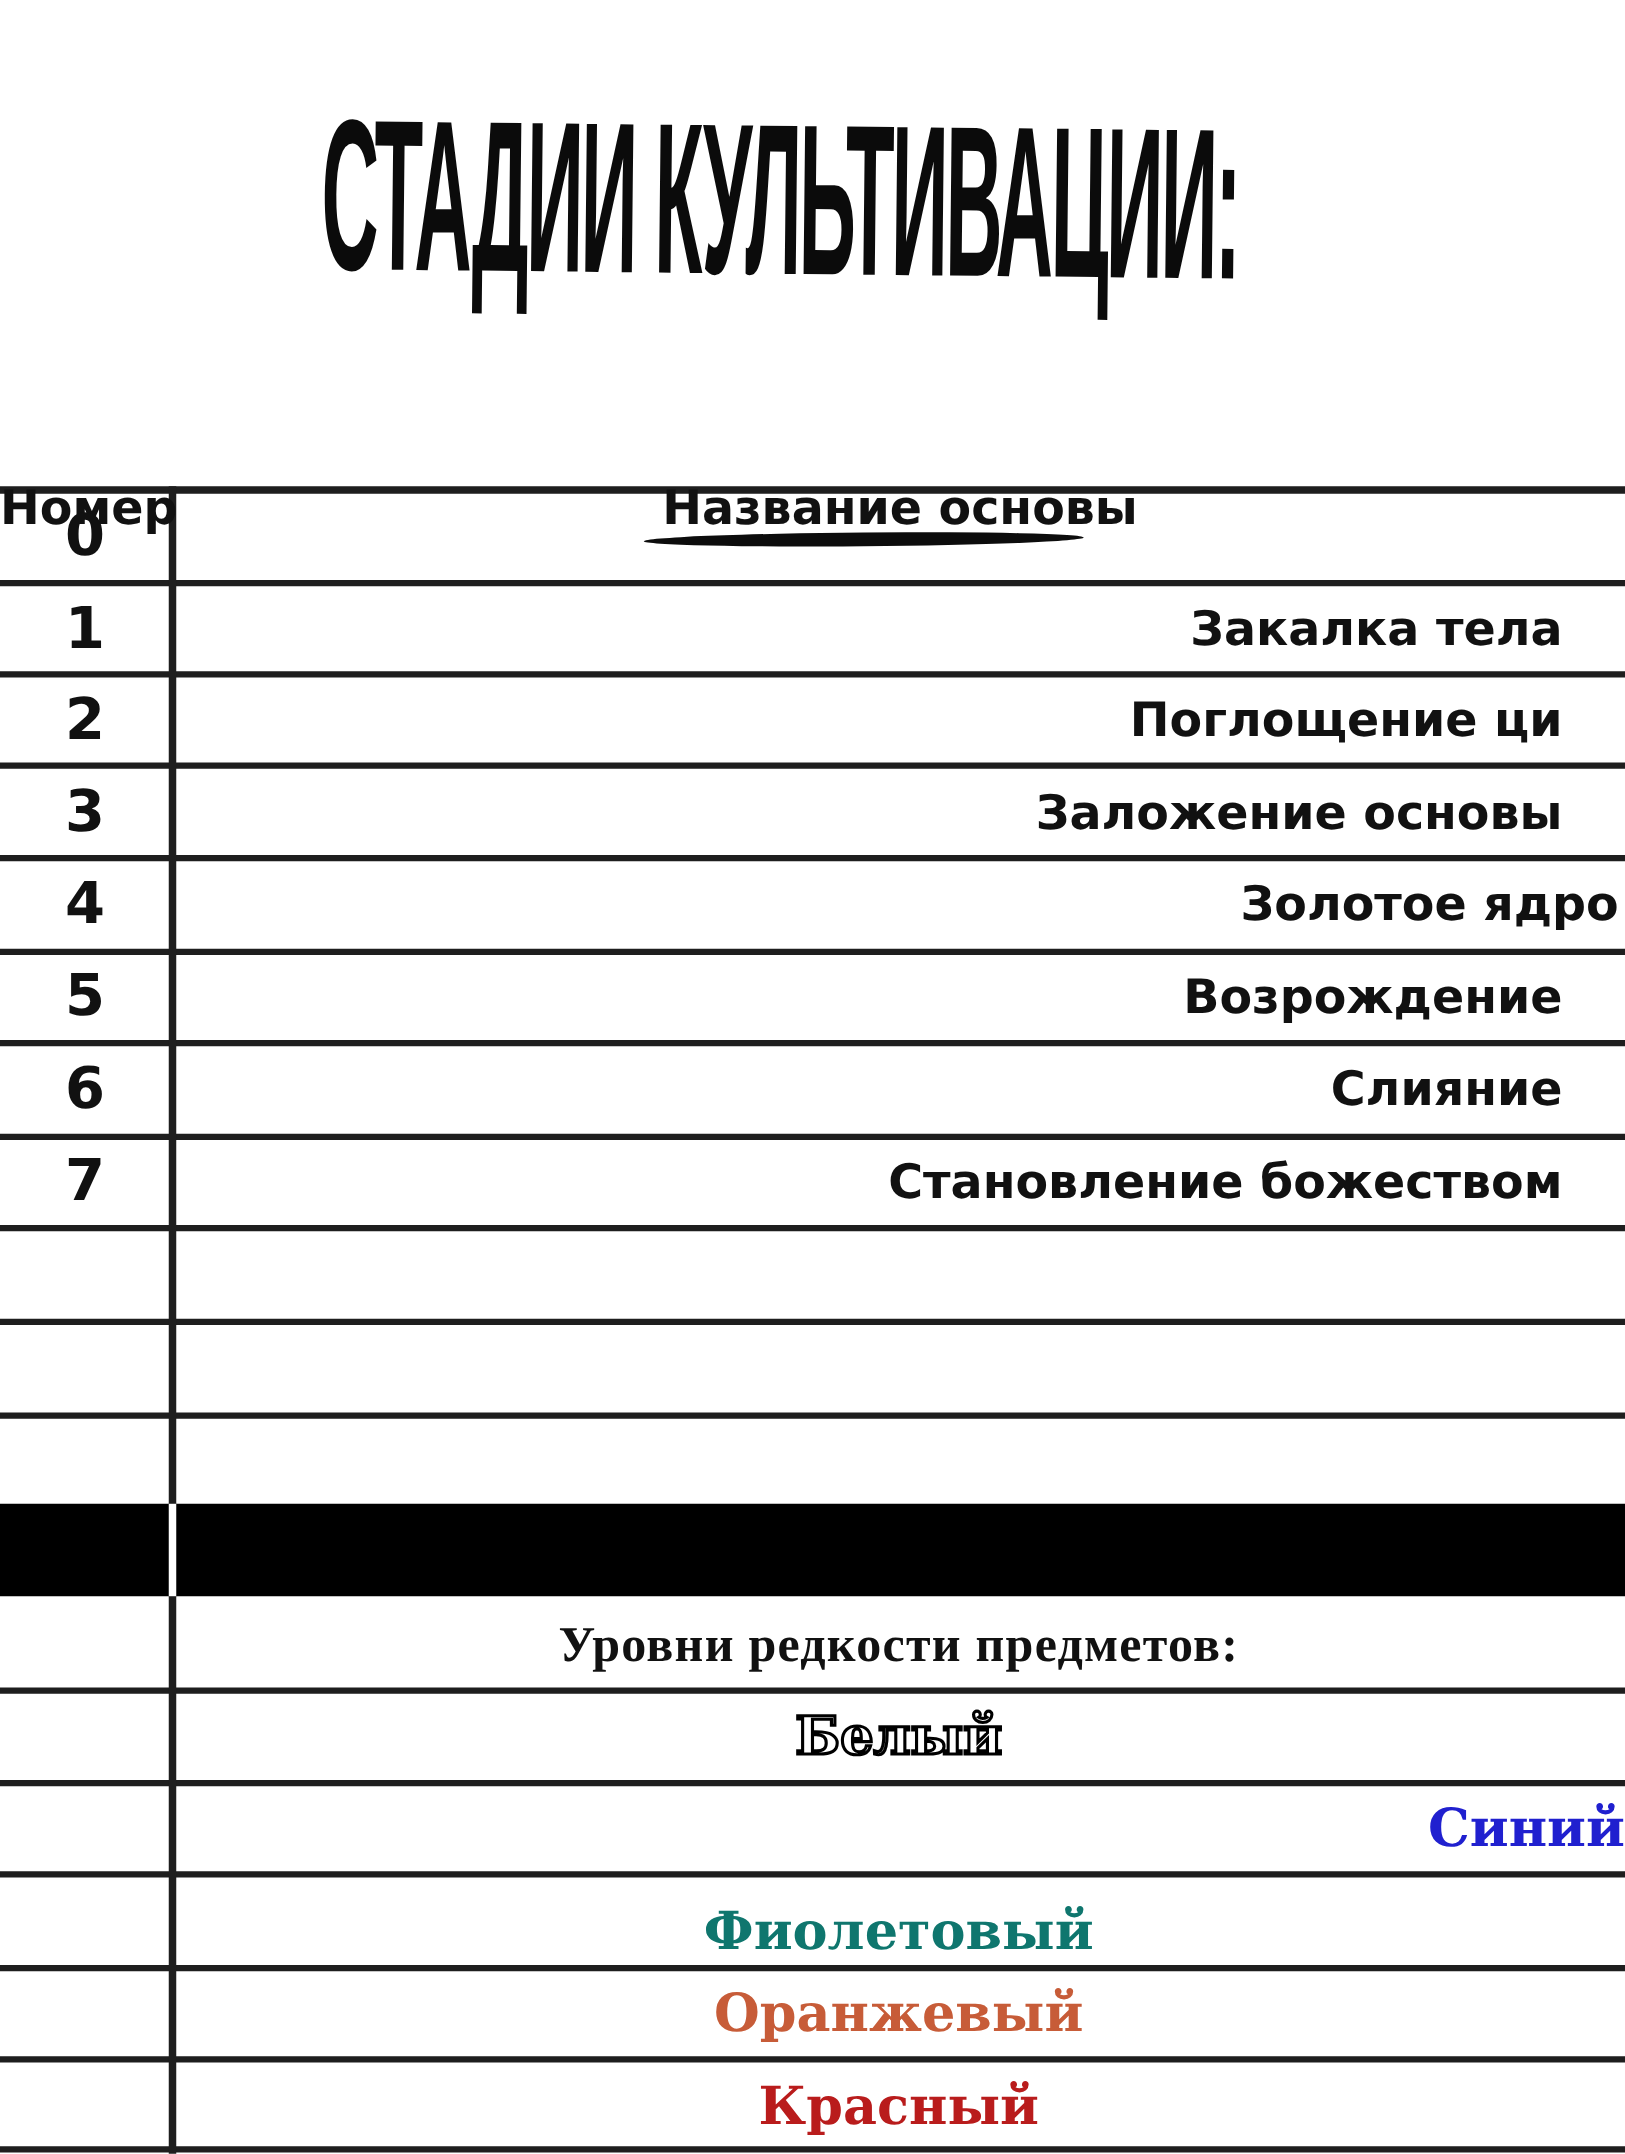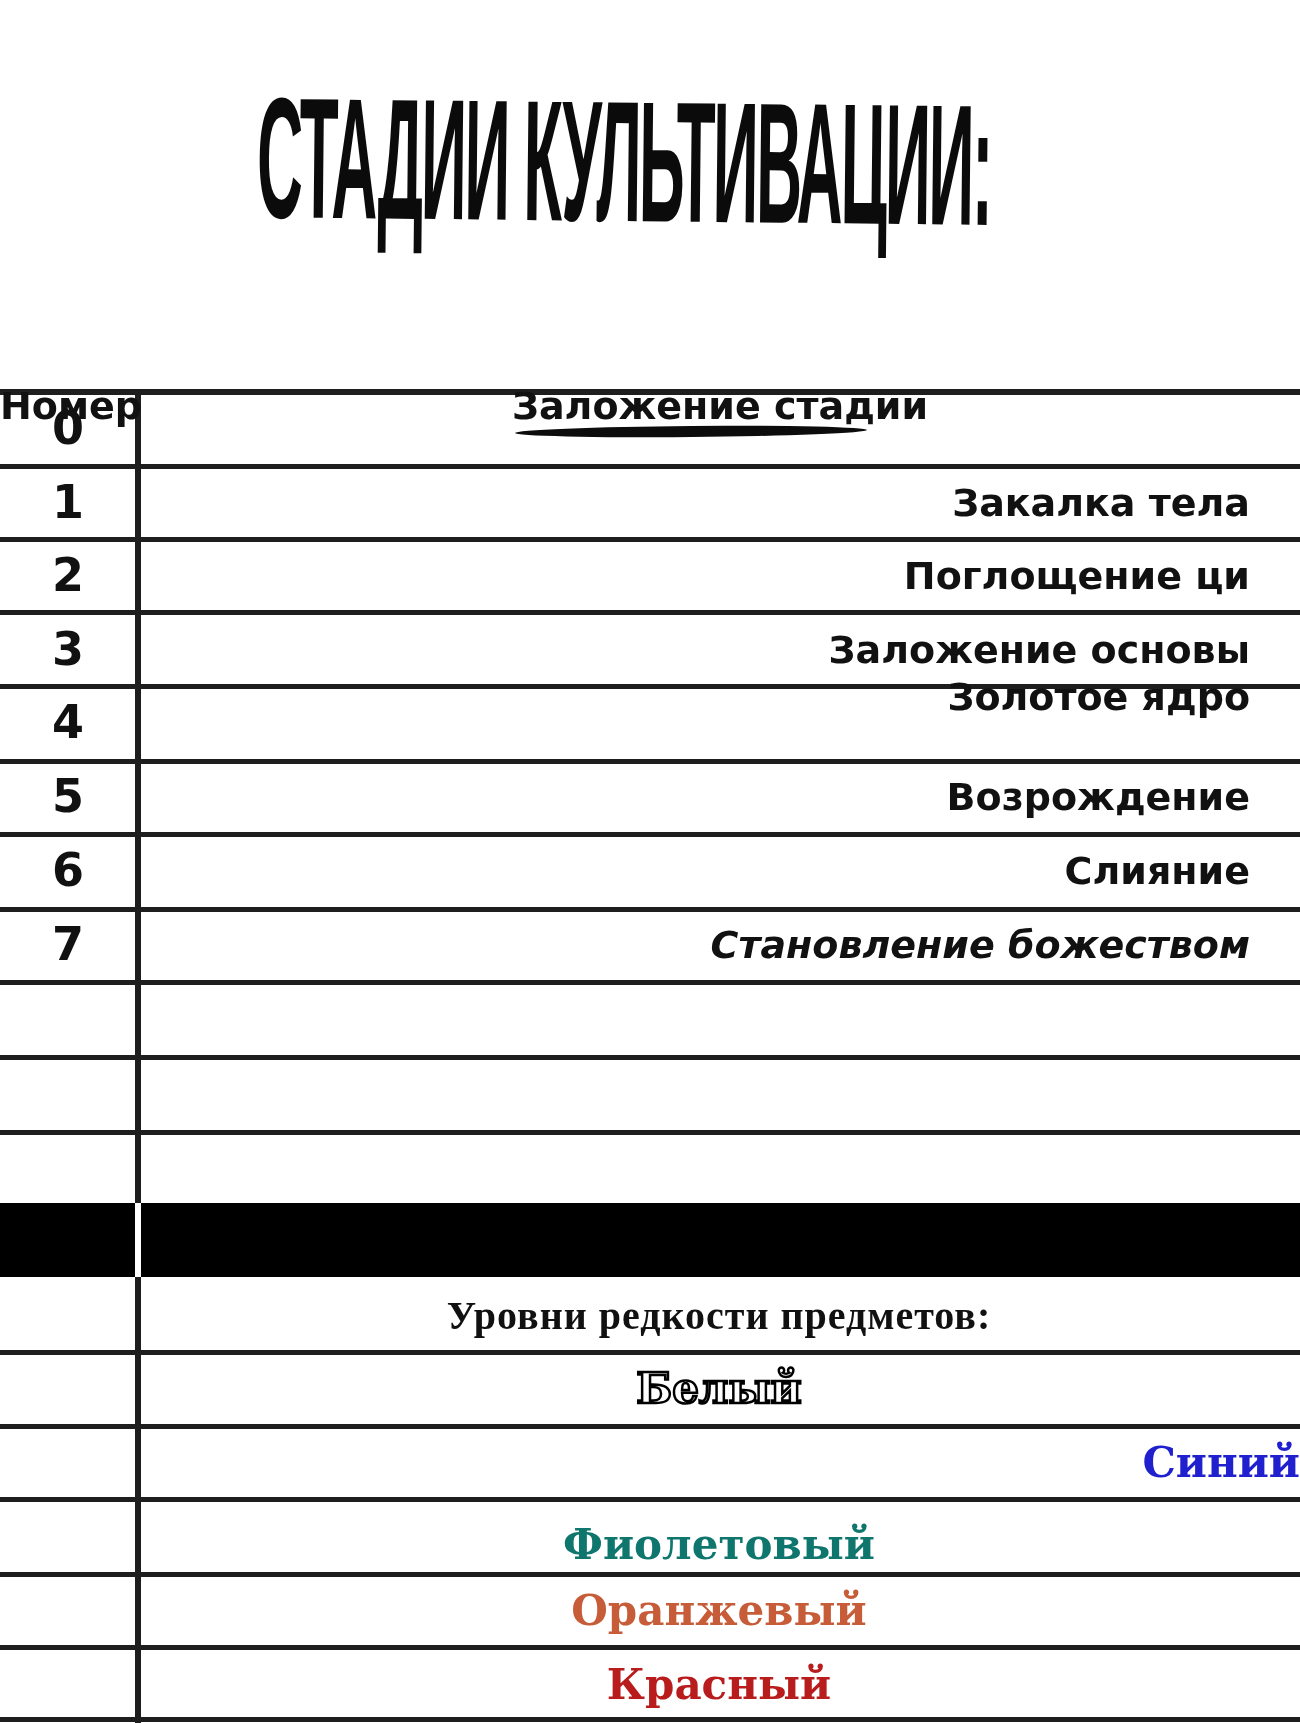--- a/index.html
+++ b/index.html
@@ -67,21 +67,21 @@
     -webkit-text-stroke:2.5px #000;
     text-shadow:0 0 1px #000;
   }
 </style>
 </head>
 <body>
 
 <div class="title">СТАДИИ КУЛЬТИВАЦИИ:</div>
 
 <div class="col-header num-header">Номер</div>
-<div class="col-header name-header">Заложение стадии</div>
+<div class="col-header name-header">Название основы</div>
 
 <div class="hline" style="top:389px;height:6px;"></div>
 <div class="hline" style="top:464px;"></div>
 <div class="hline" style="top:537px;"></div>
 <div class="hline" style="top:610px;"></div>
 <div class="hline" style="top:684px;"></div>
 <div class="hline" style="top:759px;"></div>
 <div class="hline" style="top:832px;"></div>
 <div class="hline" style="top:907px;"></div>
 <div class="hline" style="top:980px;"></div>
@@ -102,30 +102,30 @@
 <div class="num-cell" style="top:474px;">1</div>
 <div class="name-cell" style="top:477px;">Закалка тела</div>
 
 <div class="num-cell" style="top:547px;">2</div>
 <div class="name-cell" style="top:550px;">Поглощение ци</div>
 
 <div class="num-cell" style="top:621px;">3</div>
 <div class="name-cell" style="top:624px;">Заложение основы</div>
 
 <div class="num-cell" style="top:694px;">4</div>
-<div class="name-cell" style="top:671px;">Золотое ядро</div>
+<div class="name-cell" style="top:697px;margin-left:45px;">Золотое ядро</div>
 
 <div class="num-cell" style="top:768px;">5</div>
 <div class="name-cell" style="top:771px;">Возрождение</div>
 
 <div class="num-cell" style="top:842px;">6</div>
 <div class="name-cell" style="top:845px;">Слияние</div>
 
 <div class="num-cell" style="top:916px;">7</div>
-<div class="name-cell" style="top:919px;font-style:italic;">Становление божеством</div>
+<div class="name-cell" style="top:919px;">Становление божеством</div>
 
 <div class="black-bar"></div>
 <div class="bar-slit"></div>
 
 <div class="rarity-header">Уровни редкости предметов:</div>
 
 <div class="rarity-item rarity-white" style="top: 1364px; color: rgb(255, 255, 255);">Белый</div>
 <div class="rarity-item" style="top: 1438px; color: rgb(32, 32, 207); text-align: right;">Синий</div>
 <div class="rarity-item" style="top: 1520px; color: #0f766e;">Фиолетовый</div>
 <div class="rarity-item" style="top: 1586px; color: rgb(199, 92, 56);">Оранжевый</div>

